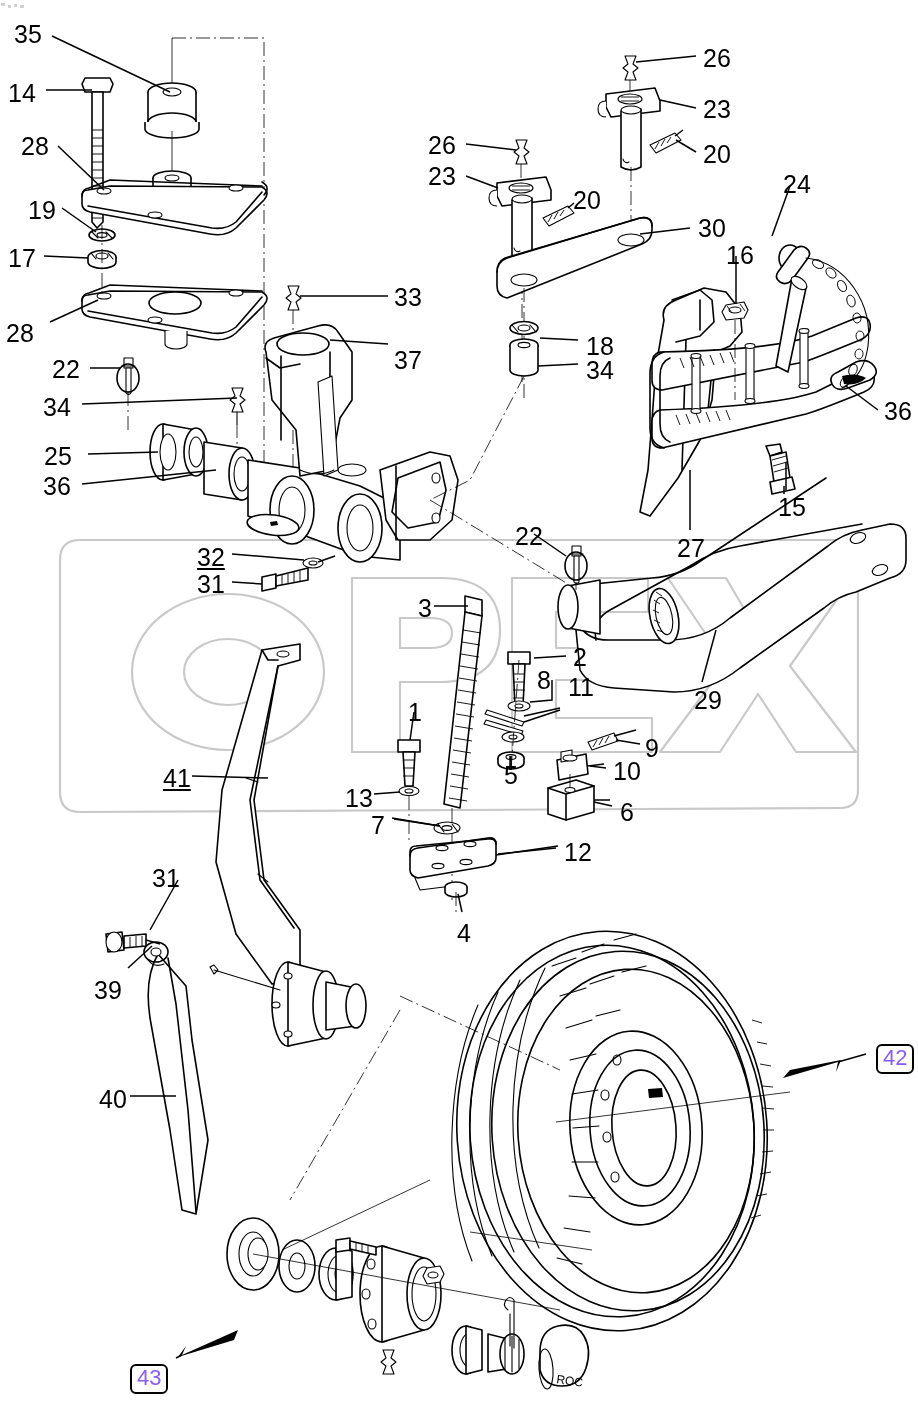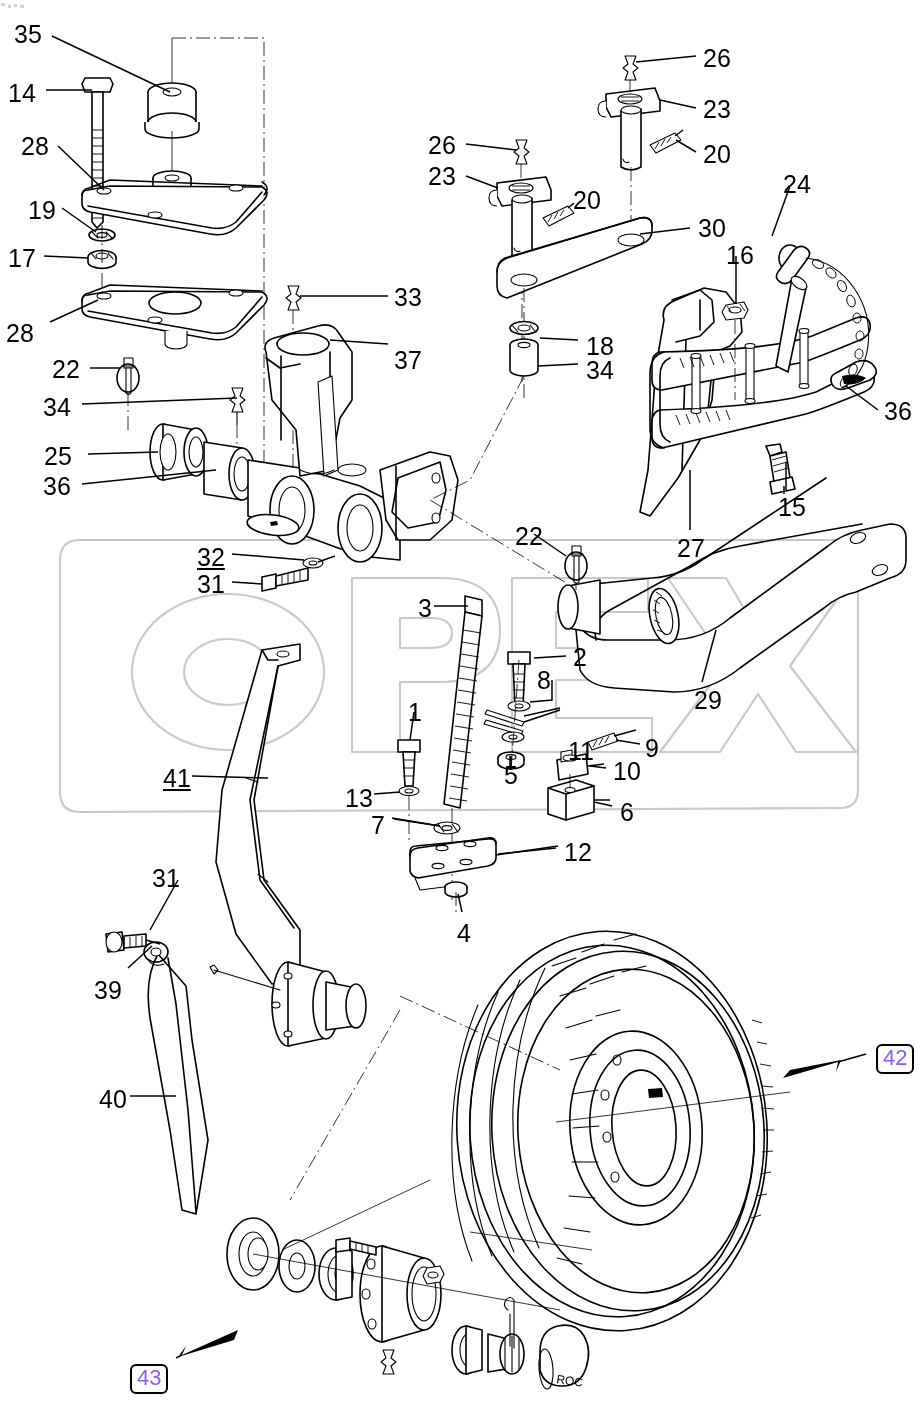--- a/index.html
+++ b/index.html
@@ -757,21 +757,21 @@
       <div class="lbl" style="left: 783px; top: 172px;">24</div>
       <div class="lbl" style="left: 726px; top: 243px;">16</div>
       <div class="lbl" style="left: 884px; top: 399px;">36</div>
       <div class="lbl" style="left: 778px; top: 495px;">15</div>
       <div class="lbl" style="left: 677px; top: 536px;">27</div>
       <div class="lbl" style="left: 515px; top: 524px;">22</div>
       <div class="lbl" style="left: 694px; top: 688px;">29</div>
       <div class="lbl" style="left: 418px; top: 596px;">3</div>
       <div class="lbl" style="left: 573px; top: 645px;">2</div>
       <div class="lbl" style="left: 537px; top: 668px;">8</div>
-      <div class="lbl" style="left: 568px; top: 739px;">11</div>
+      <div class="lbl" style="left: 568px; top: 675px;">11</div>
       <div class="lbl" style="left: 645px; top: 736px;">9</div>
       <div class="lbl" style="left: 613px; top: 759px;">10</div>
       <div class="lbl" style="left: 408px; top: 700px;">1</div>
       <div class="lbl" style="left: 504px; top: 763px;">5</div>
       <div class="lbl" style="left: 345px; top: 786px;">13</div>
       <div class="lbl" style="left: 620px; top: 800px;">6</div>
       <div class="lbl" style="left: 371px; top: 813px;">7</div>
       <div class="lbl" style="left: 564px; top: 840px;">12</div>
       <div class="lbl" style="left: 457px; top: 921px;">4</div>
       <div class="lbl" style="left: 163px; top: 766px; text-decoration: underline;">41</div>

